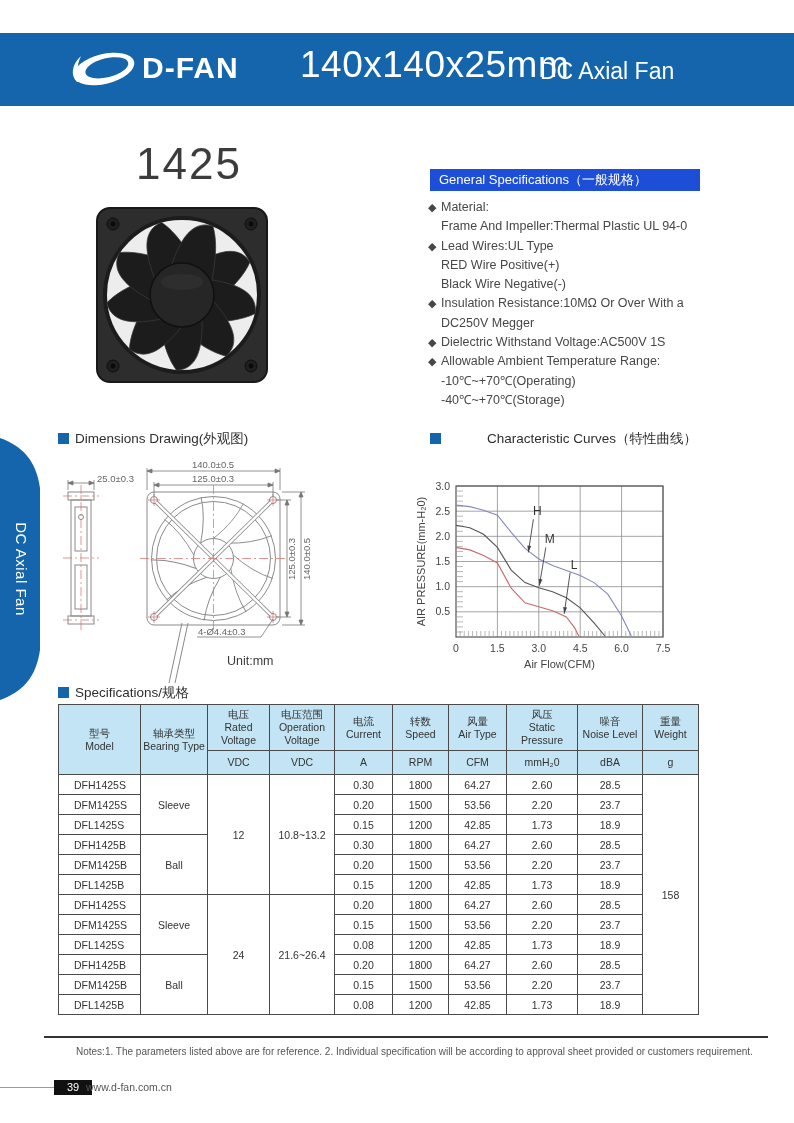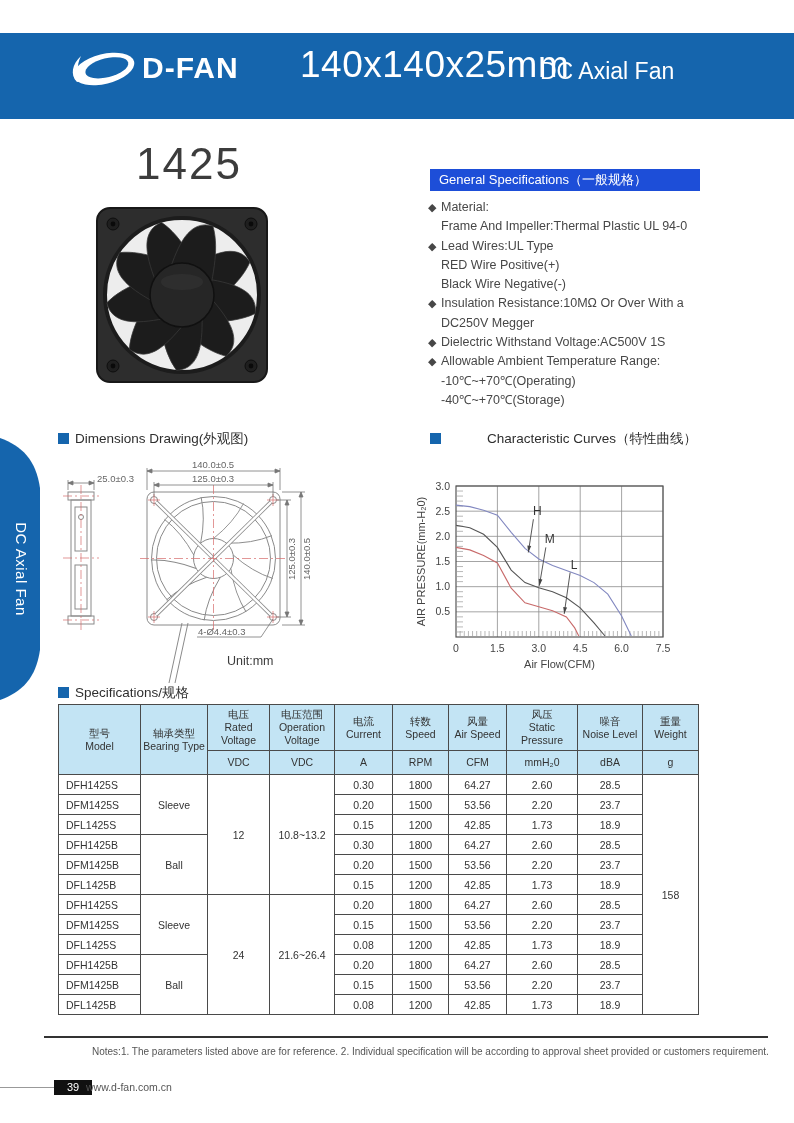--- a/index.html
+++ b/index.html
@@ -3,21 +3,21 @@
 <meta charset="utf-8">
 <style>
   * { margin:0; padding:0; box-sizing:border-box; }
   html,body { background:#fff; }
   #page {
     position:relative; width:794px; height:1123px; margin:0 auto;
     background:#fff; overflow:hidden;
     font-family:"Liberation Sans", sans-serif; color:#333;
   }
   
-  .header-band { position:absolute; left:0; top:33px; width:794px; height:86px; background:#1565ad;text-decoration:underline; }
+  .header-band { position:absolute; left:0; top:33px; width:794px; height:73px; background:#1565ad;text-decoration:underline; }
   .logo { position:absolute; left:70px; top:15px; }
   .logo-text { position:absolute; left:142px; top:18px; color:#fff; font-size:30px; font-weight:bold; letter-spacing:1px; }
   .size-title { position:absolute; left:300px; top:11px; color:#fff; font-size:37px; font-weight:400; letter-spacing:0.5px; }
   .product-type { position:absolute; left:540px; top:25px; color:#fff; font-size:23px; font-weight:400; }
   
   .model-number { position:absolute; left:136px; top:139px; font-size:44px; color:#3c3c3c; letter-spacing:2px; }
   .fan-photo { position:absolute; left:95px; top:204px; }
   
   .side-tab { position:absolute; left:0; top:438px; width:42px; height:262px; }
   .side-tab-label {
@@ -41,25 +41,25 @@
   .axis-label { font-size:11px; fill:#444; font-family:"Liberation Sans",sans-serif; }
   .curve-label { font-size:12px; fill:#333; font-family:"Liberation Sans",sans-serif; }
   
   .spec-table { position:absolute; left:58px; top:704px; border-collapse:collapse; table-layout:fixed; width:640px; }
   .spec-table th, .spec-table td { border:1px solid #4a4a4a; text-align:center; vertical-align:middle;
     font-size:10.5px; color:#333; overflow:hidden; }
   .spec-table thead th { background:#c3e4f4; font-weight:normal; line-height:13px; }
   .spec-table .hdr-main { height:46px; }
   .spec-table .hdr-unit th { height:24px; }
   .spec-table tbody tr { height:20px; }
-  .spec-table td.model-cell { text-align:left; padding-left:7px; }
+  .spec-table td.model-cell { text-align:left; padding-left:15px; }
   .spec-table { border:1.5px solid #333; }
   
   .bottom-rule { position:absolute; left:44px; top:1036px; width:724px; height:2px; background:#333; }
-  .notes { position:absolute; left:73px; top:1046px; width:720px; font-size:10px; color:#555;padding-left:19px; }
+  .notes { position:absolute; left:57px; top:1046px; width:720px; font-size:10px; color:#555;padding-left:19px; }
   .footer-line { position:absolute; left:0; top:1087px; width:54px; height:1px; background:#999; }
   .page-box { position:absolute; left:54px; top:1080px; width:38px; height:15px; background:#111;
               color:#fff; font-size:11px; text-align:center; line-height:15px; }
   .website { position:absolute; left:86px; top:1081px; font-size:10.5px; color:#555; }
 </style>
 </head>
 <body>
 
 <div id="page">
 
@@ -379,21 +379,21 @@
         <col style="width:56px">
     </colgroup>
     <thead>
       <tr class="hdr-main">
         <th rowspan="2"><span>型号</span><br><span>Model</span></th>
         <th rowspan="2"><span>轴承类型</span><br><span>Bearing Type</span></th>
         <th><span>电压</span><br><span>Rated Voltage</span></th>
         <th><span>电压范围</span><br><span>Operation Voltage</span></th>
         <th><span>电流</span><br><span>Current</span></th>
         <th><span>转数</span><br><span>Speed</span></th>
-        <th><span>风量</span><br><span>Air Speed</span></th>
+        <th><span>风量</span><br><span>Air Type</span></th>
         <th><span>风压</span><br><span>Static Pressure</span></th>
         <th><span>噪音</span><br><span>Noise Level</span></th>
         <th><span>重量</span><br><span>Weight</span></th>
       </tr>
       <tr class="hdr-unit">
         <th>VDC</th>
         <th>VDC</th>
         <th>A</th>
         <th>RPM</th>
         <th>CFM</th>

